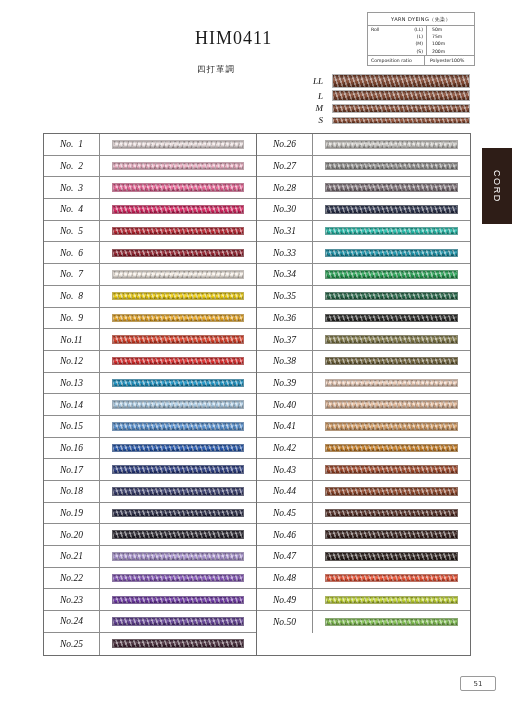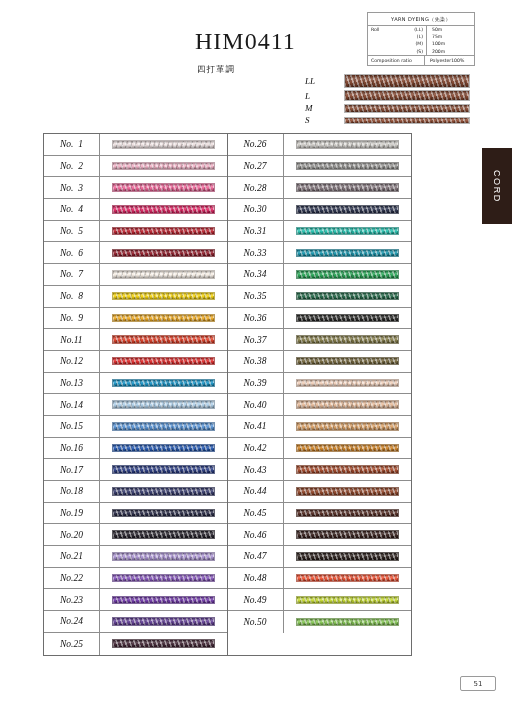--- a/index.html
+++ b/index.html
@@ -8,21 +8,21 @@
     background:#ffffff;
     font-family:"Liberation Serif", serif;
     position:relative;
     overflow:hidden;
   }
 
   
   .page-title{
     position:absolute;left:195px;top:28px;
     font-family:"Liberation Serif", serif;
-    font-size:24px;letter-spacing:1px;color:#1a1a1a;
+    font-size:18px;letter-spacing:1px;color:#1a1a1a;
     font-weight:400;
   }
   .page-subtitle{
     position:absolute;left:197px;top:64px;
     font-family:Liberation Mono, monospace;
     font-size:8.5px;color:#2a2a2a;letter-spacing:1px;
   }
 
   
   .spec-box{
@@ -48,21 +48,21 @@
     display:flex;align-items:center;height:9px;
     border-top:0.7px solid #9a9a9a;
   }
   .spec-foot-label{width:53px;padding-left:3px;font-size:4.6px;}
   .spec-foot-val{flex:1;padding-left:4px;font-size:4.6px;}
 
   
   .size-samples{position:absolute;left:305px;top:74px;width:165px;}
   .size-row{display:flex;align-items:center;margin-bottom:2px;}
   .size-label{
-    width:18px;text-align:left;padding-right:21px;
+    width:18px;text-align:right;padding-right:9px;
     font-family:"Liberation Serif", serif;
     font-style:italic;font-size:9px;color:#111;
   }
   .size-swatch{flex:1;border:0.5px solid #b5b5b5;box-sizing:border-box;}
   .size-swatch.ll{height:14px;}
   .size-swatch.l{height:11px;}
   .size-swatch.m{height:9px;}
   .size-swatch.s{height:7px;}
 
   
@@ -89,21 +89,21 @@
     background:linear-gradient(to bottom,
       rgba(0,0,0,0.30) 0%,
       rgba(255,255,255,0.26) 34%,
       rgba(255,255,255,0.10) 56%,
       rgba(0,0,0,0.34) 100%);
   }
 
   
   .swatch-table{
     position:absolute;left:43px;top:133px;
-    width:369px;
+    width:428px;
     border:1.2px solid #6d6d6d;
     box-sizing:border-box;
     display:flex;
   }
   .tbl-col{width:50%;box-sizing:border-box;}
   .tbl-col.left{border-right:1.2px solid #6d6d6d;}
   .tbl-row{
     display:flex;align-items:center;
     height:21.7px;
     border-bottom:0.6px solid #8d8d8d;

